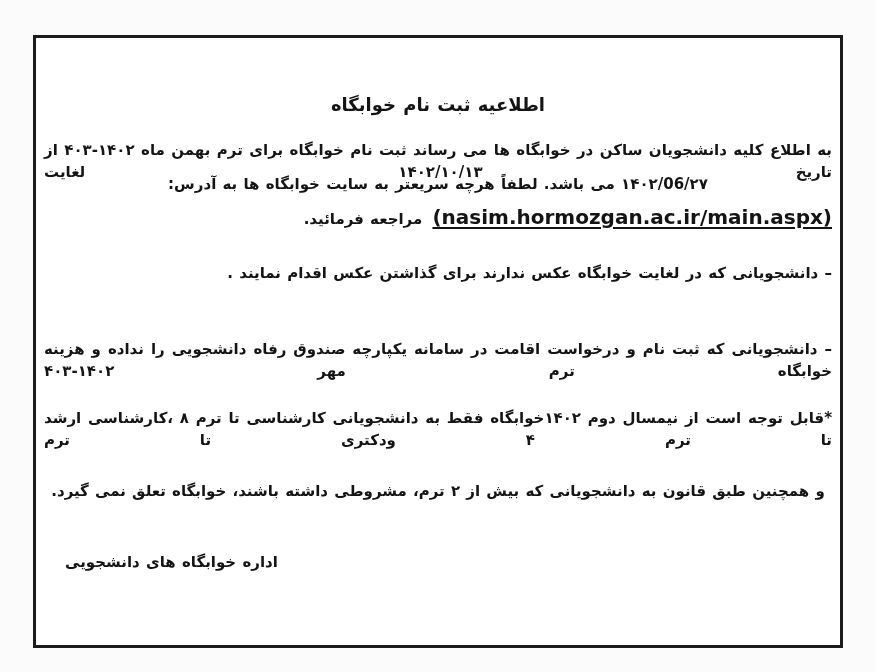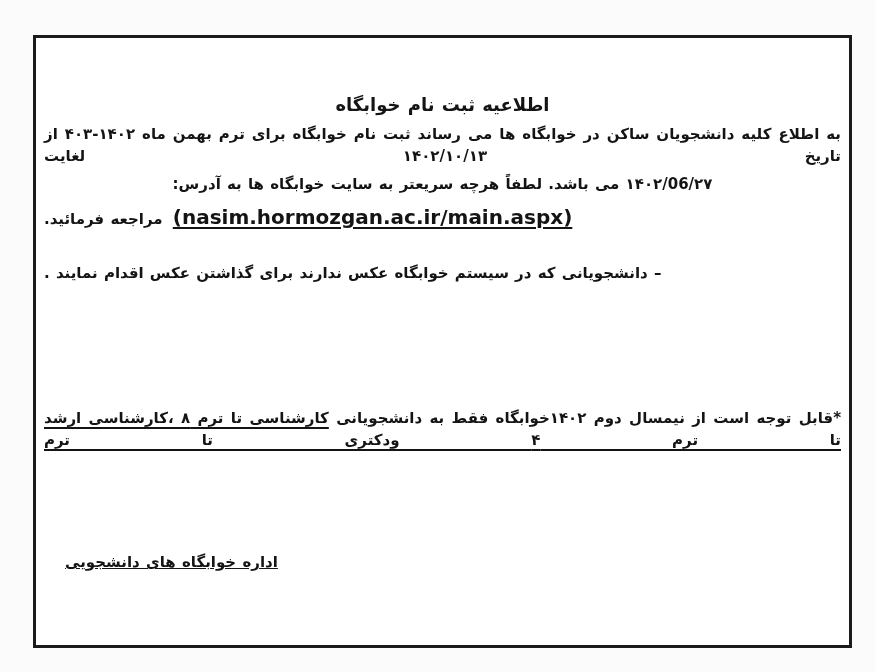--- a/index.html
+++ b/index.html
@@ -22,21 +22,20 @@
   .paper {
     position: absolute;
     left: 33px;
     top: 35px;
     width: 804px;
     height: 607px;
     background: var(--paper_bg, #ffffff);
     border: 3px solid var(--border, #1b1b1b);
     direction: rtl;
     color: var(--text, #141414);
-    padding-left: 9px;
   }
   .line {
     position: absolute;
     left: 8px;
     right: 8px;
     font-size: 15px;
     font-weight: 700;
     line-height: 1.45;
     color: var(--text, #141414);
     word-spacing: 1px;
@@ -44,23 +43,22 @@
   .title {
     font-size: 18px;
     letter-spacing: 0.5px;
     margin: 0;
   }
   .fill {
     text-align: justify;
     text-align-last: justify;
   }
   .center { text-align: center; }
-  .right  { text-align: left; }
+  .right  { text-align: right; }
   .u {
-    text-decoration: underline;
     text-decoration-thickness: 1.5px;
     text-underline-offset: 4px;
   }
   .url-line {
     line-height: 1.3;
   }
   .url {
     display: inline-block;
     font-size: 20px;
     font-weight: 700;
@@ -75,36 +73,38 @@
   }
 </style>
 </head>
 <body>
 
 <div class="page">
   <div class="paper">
 
     <h1 class="line center title" style="top:54px">اطلاعیه ثبت نام خوابگاه</h1>
 
-    <div class="line fill" style="top:86px">به اطلاع کلیه دانشجویان ساکن در خوابگاه ها می رساند ثبت نام خوابگاه برای ترم بهمن ماه ۱۴۰۲-۴۰۳ از تاریخ ۱۴۰۲/۱۰/۱۳ لغایت</div>
+    <div class="line fill" style="top:102px">به اطلاع کلیه دانشجویان ساکن در خوابگاه ها می رساند ثبت نام خوابگاه برای ترم بهمن ماه ۱۴۰۲-۴۰۳ از تاریخ ۱۴۰۲/۱۰/۱۳ لغایت</div>
 
     <div class="line center" style="top:136px">۱۴۰۲/06/۲۷ می باشد. لطفاً هرچه سریعتر به سایت خوابگاه ها به آدرس:</div>
 
     <div class="line right url-line" style="top:166px">
       <span class="url" dir="ltr">(nasim.hormozgan.ac.ir/main.aspx)</span>
       <span>مراجعه فرمائید.</span>
     </div>
 
-    <div class="line right" style="top:225px">– دانشجویانی که در سیستم خوابگاه عکس ندارند برای گذاشتن عکس اقدام نمایند .</div>
+    <div class="line right" style="top:225px">– دانشجویانی که در لغایت خوابگاه عکس ندارند برای گذاشتن عکس اقدام نمایند .</div>
 
 
+    <div class="line fill" style="top:301px">– دانشجویانی که ثبت نام و درخواست اقامت در سامانه یکپارچه صندوق رفاه دانشجویی را نداده و هزینه خوابگاه ترم مهر ۱۴۰۲-۴۰۳</div>
 
 
     <div class="line fill" style="top:370px">
       <span>*قابل توجه است از نیمسال دوم ۱۴۰۲خوابگاه فقط به دانشجویانی </span><span class="u">کارشناسی تا ترم ۸ ،کارشناسی ارشد تا ترم ۴ ودکتری تا ترم</span>
     </div>
 
 
+    <div class="line center u" style="top:443px">و همچنین طبق قانون به دانشجویانی که بیش از ۲ ترم، مشروطی داشته باشند، خوابگاه تعلق نمی گیرد.</div>
 
-    <div class="line sig" style="top:514px; left:29px;text-decoration:underline;">اداره خوابگاه های دانشجویی</div>
+    <div class="line sig" style="top:514px; left:29px;">اداره خوابگاه های دانشجویی</div>
 
   </div>
 </div>
 
 </body></html>

